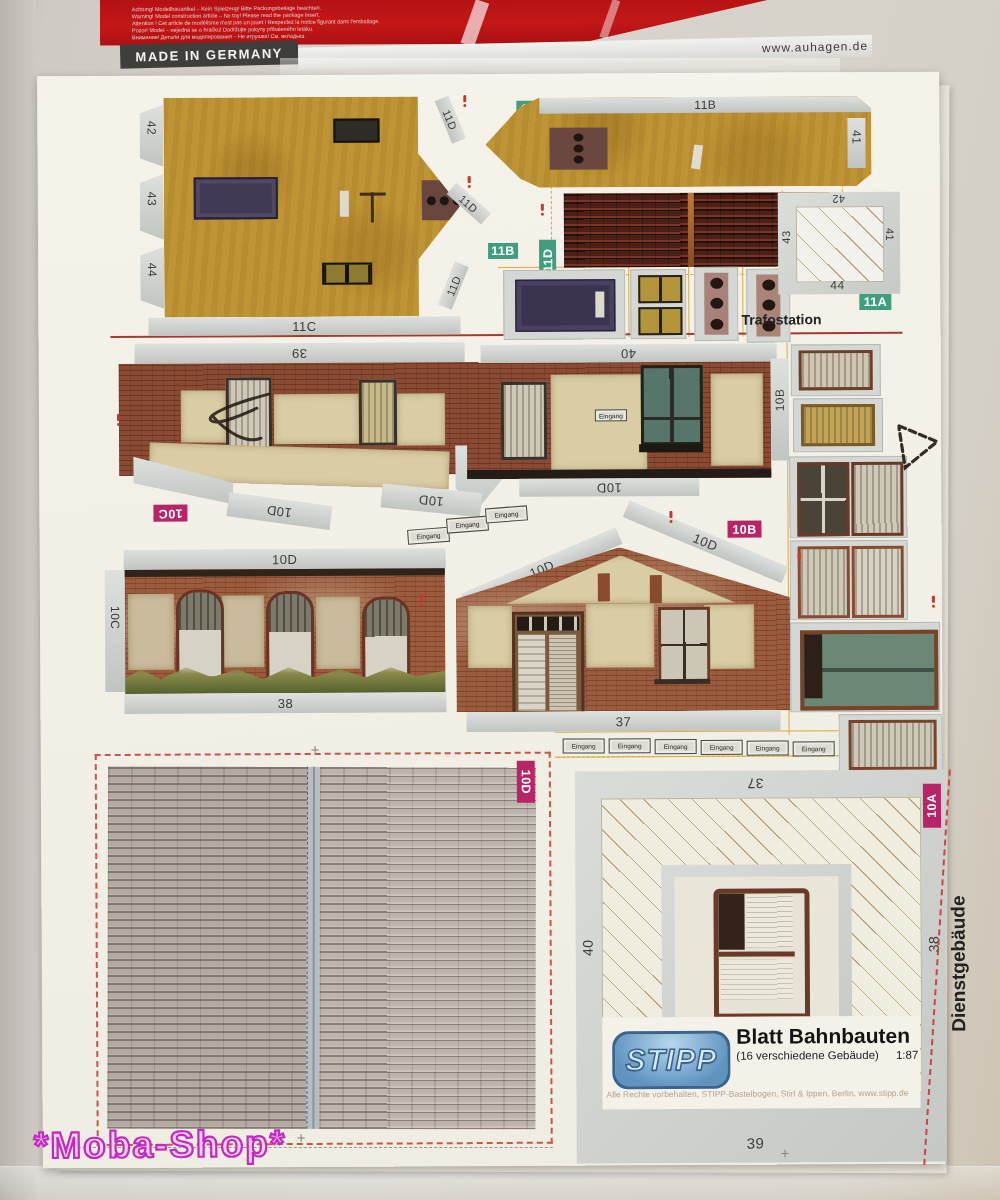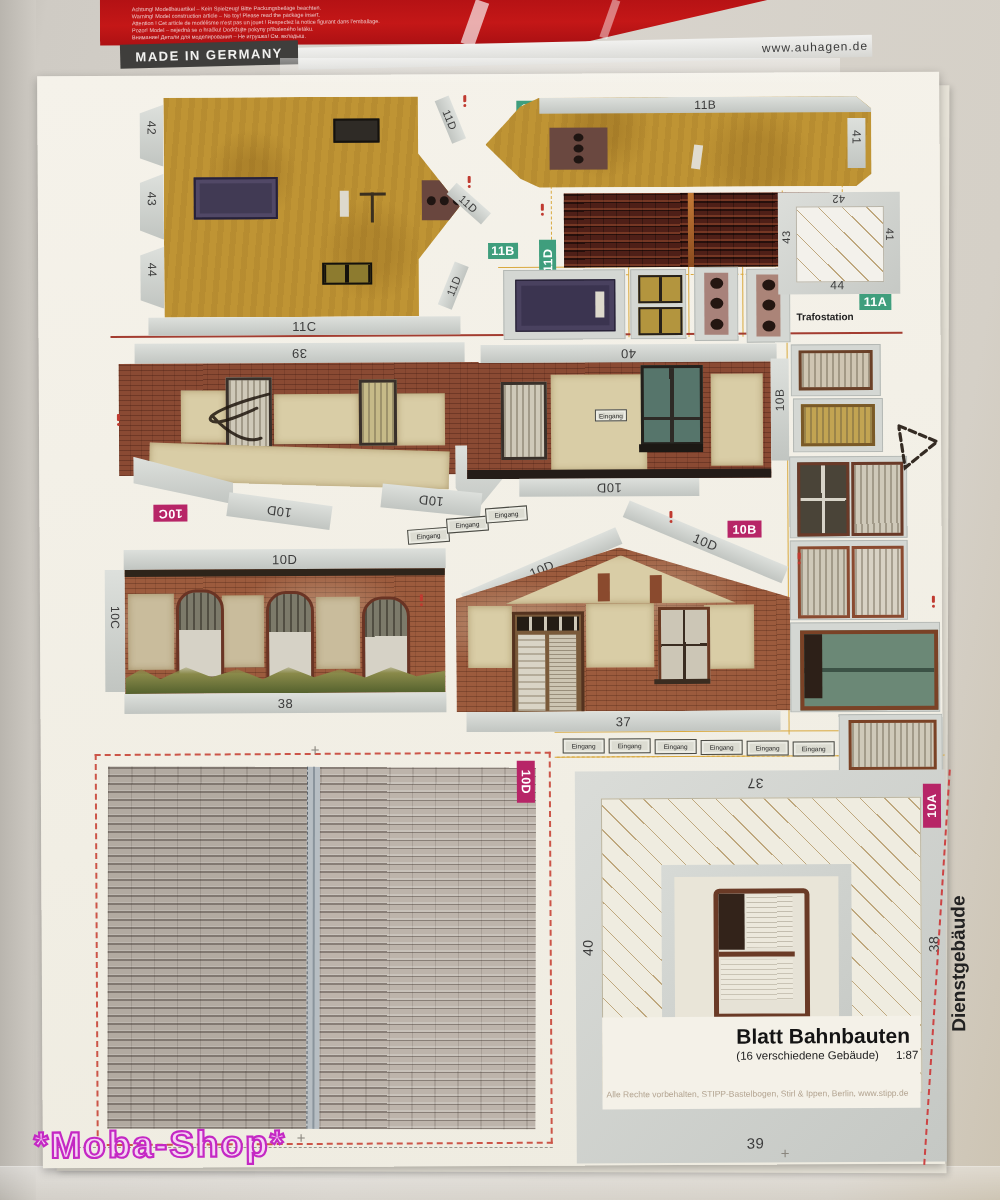--- a/index.html
+++ b/index.html
@@ -211,21 +211,21 @@
   <div class="abs" style="left:780px;top:194px;width:122px;height:102px;background:linear-gradient(135deg,#dcdeda,#c6c9c5)">
     <div class="abs hatch" style="left:18px;top:14px;width:86px;height:74px;background-color:#f3f1eb;border:1px solid #b8b4a8"></div>
     <span class="abs tlabel r180" style="left:54px;top:1px;font-size:11px">42</span>
     <span class="abs tlabel vup" style="left:2px;top:38px;font-size:11px">43</span>
     <span class="abs tlabel vdown" style="left:106px;top:36px;font-size:11px">41</span>
     <span class="abs tlabel" style="left:52px;top:86px;font-size:12px">44</span>
   </div>
   <div class="abs flexc badge bg" style="left:861px;top:296px;width:32px;height:16px">
       <span>11A</span>
     </div>
-  <div class="abs" style="left:798px;top:313px;font-size:10px;font-weight:bold;color:#222"><span>Trafostation</span></div>
+  <div class="abs" style="left:743px;top:313px;font-size:14px;font-weight:bold;color:#222"><span>Trafostation</span></div>
 
   <div class="abs tab flexc" style="left:136px;top:342px;width:330px;height:20px">
       <span class="tlabel r180">39</span>
     </div>
   <div class="abs brick" style="left:120px;top:362px;width:360px;height:112px">
     <div class="abs stucco" style="left:62px;top:27px;width:45px;height:52px"></div>
     <div class="abs stucco" style="left:155px;top:31px;width:85px;height:50px"></div>
     <div class="abs stucco" style="left:278px;top:31px;width:48px;height:52px"></div>
     <div class="abs curt" style="left:107px;top:14px;width:40px;height:66px"></div>
     <div class="abs curt" style="left:240px;top:17px;width:32px;height:60px;background-color:#c6ba88"></div>
@@ -389,20 +389,23 @@
       <div class="abs" style="left:13px;top:12px;width:164px;height:148px;background:#e9e5d8"></div>
       <div class="abs" style="left:52px;top:24px;width:86px;height:120px;border:5px solid #6a3a26;background:#e6e2d6;border-radius:6px 6px 0 0">
         <div class="abs" style="left:0;top:0;width:26px;height:56px;background:#33231a"></div>
         <div class="abs" style="left:28px;top:2px;width:46px;height:52px;background:#ece8dc;background-image:repeating-linear-gradient(0deg,rgba(120,110,90,.35) 0 1px,transparent 1px 5px)"></div>
         <div class="abs" style="left:0;top:58px;width:76px;height:5px;background:#6a3a26"></div>
         <div class="abs" style="left:2px;top:66px;width:72px;height:40px;background:#ece8dc;background-image:repeating-linear-gradient(0deg,rgba(120,110,90,.3) 0 1px,transparent 1px 5px)"></div>
       </div>
     </div>
 
     <div class="abs" style="left:26px;top:246px;width:318px;height:92px;background:#f4f1e8">
+      <div class="abs flexc" style="left:10px;top:14px;width:112px;height:52px;border-radius:16px;border:3px solid #39648e;background:radial-gradient(ellipse at 50% 20%,#b7d7ec,#5f93c0 75%)">
+        <span style="font-size:30px;font-weight:bold;font-style:italic;color:#d9e9f5;-webkit-text-stroke:1.5px #36638d;text-shadow:0 1px 1px #2c5478;letter-spacing:1px">STIPP</span>
+      </div>
       <div class="abs" style="left:134px;top:8px;width:182px;font-size:21px;font-weight:bold;color:#141414;white-space:nowrap"><span>Blatt Bahnbauten</span></div>
       <div class="abs" style="left:134px;top:33px;width:182px;display:flex;justify-content:space-between;font-size:11.5px;color:#222">
         <span>(16 verschiedene Gebäude)</span>
         <span>1:87</span>
       </div>
       <div class="abs" style="left:4px;top:72px;width:312px;font-size:8.5px;color:#b3a491;white-space:nowrap"><span>Alle Rechte vorbehalten, STIPP-Bastelbogen, Stirl &amp; Ippen, Berlin, www.stipp.de</span></div>
     </div>
     <span class="abs tlabel r180" style="left:172px;top:5px;font-size:14px">37</span>
     <span class="abs tlabel vup" style="left:4px;top:168px;font-size:14px">40</span>
     <span class="abs tlabel vup" style="left:350px;top:166px;font-size:14px">38</span>

